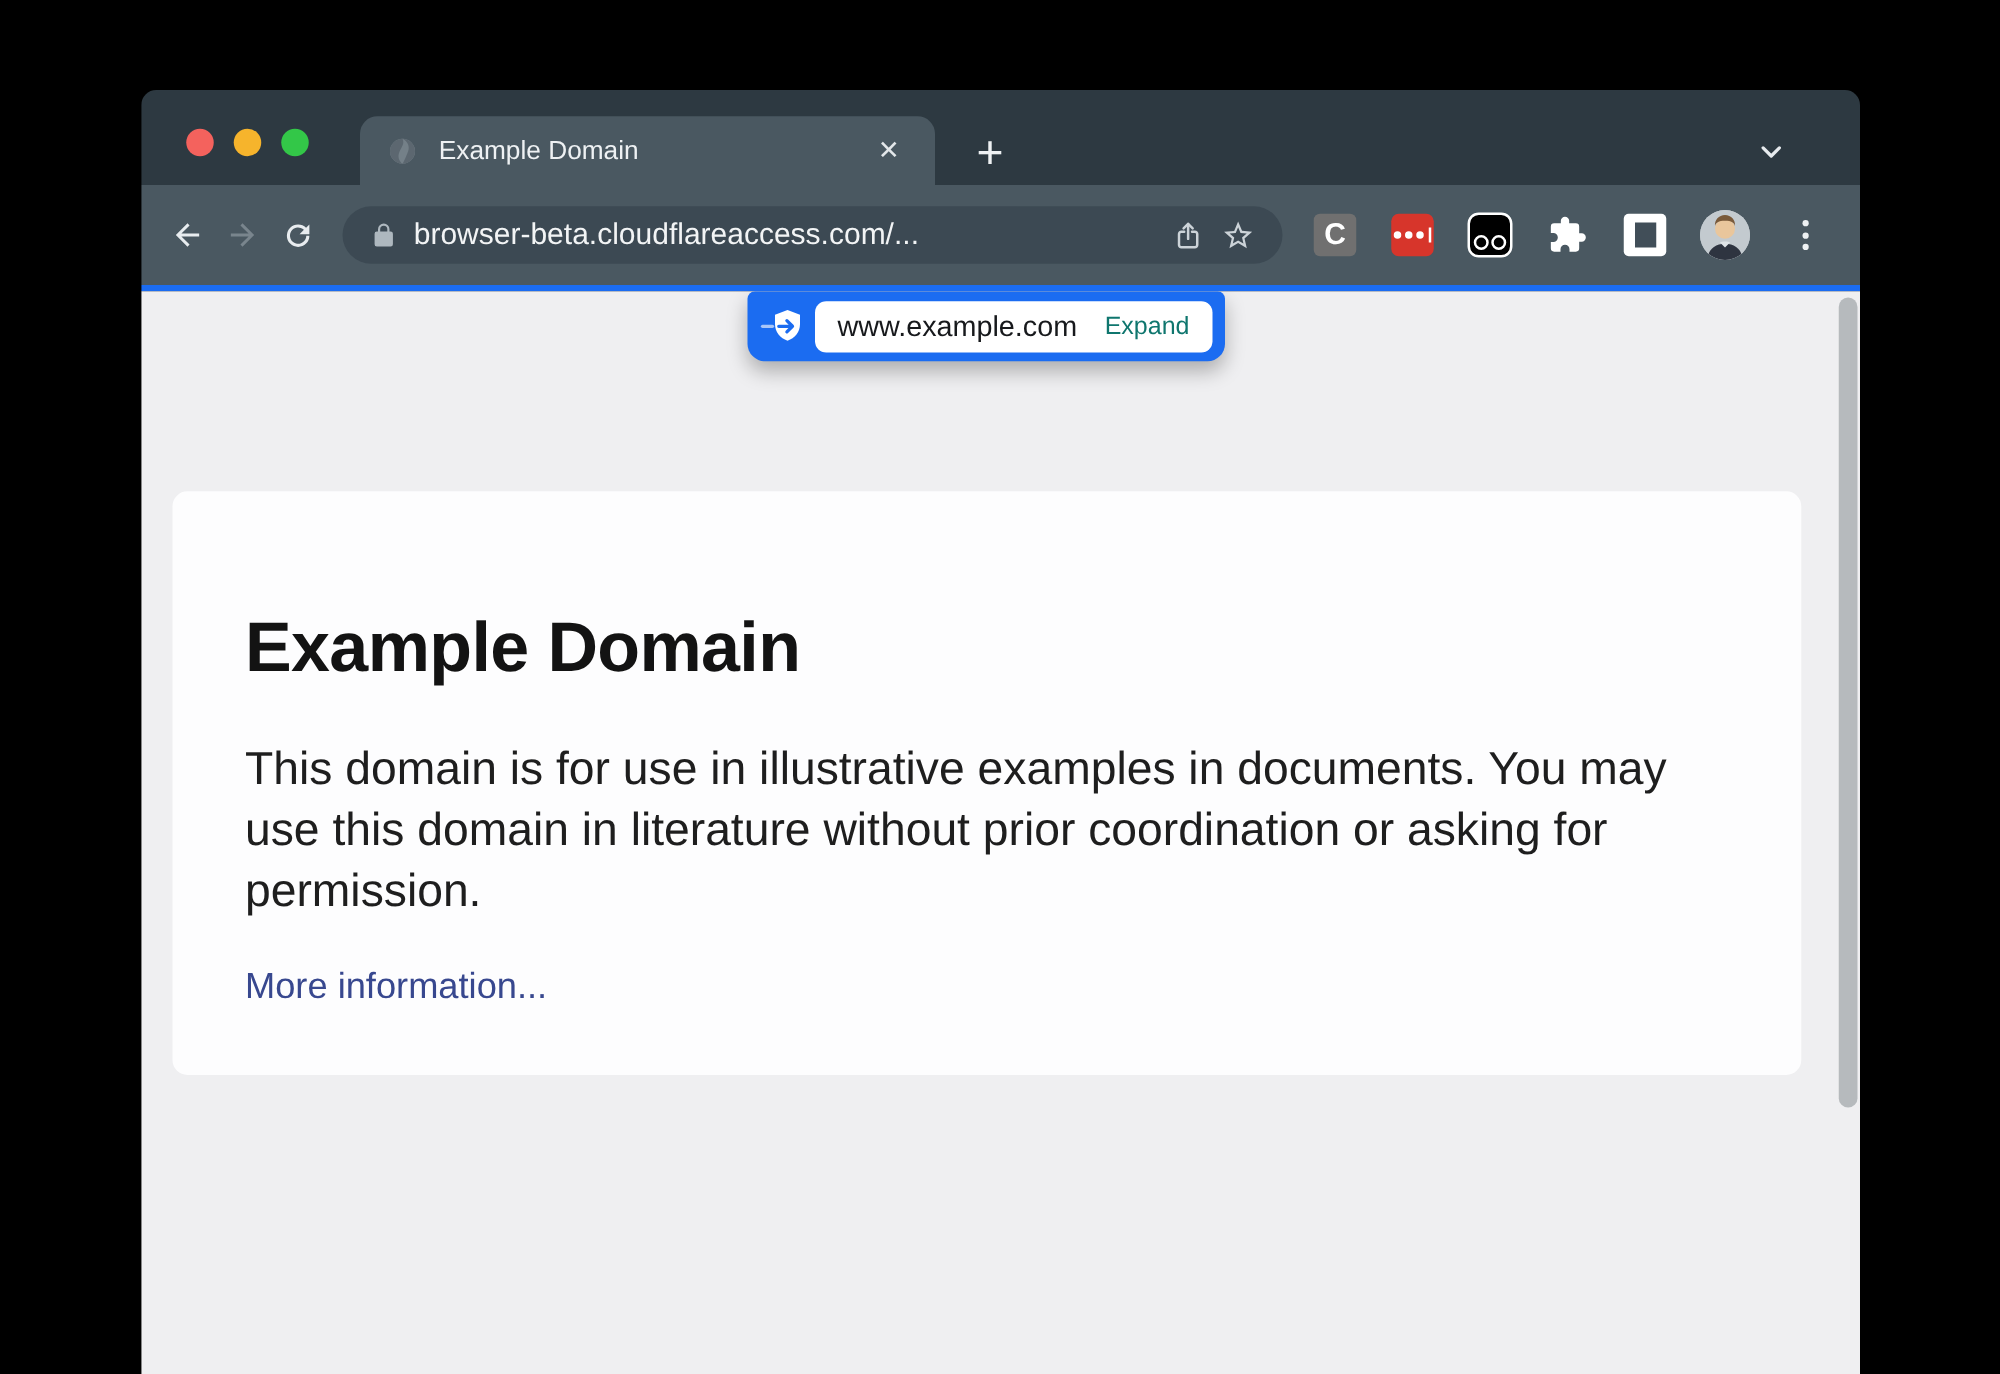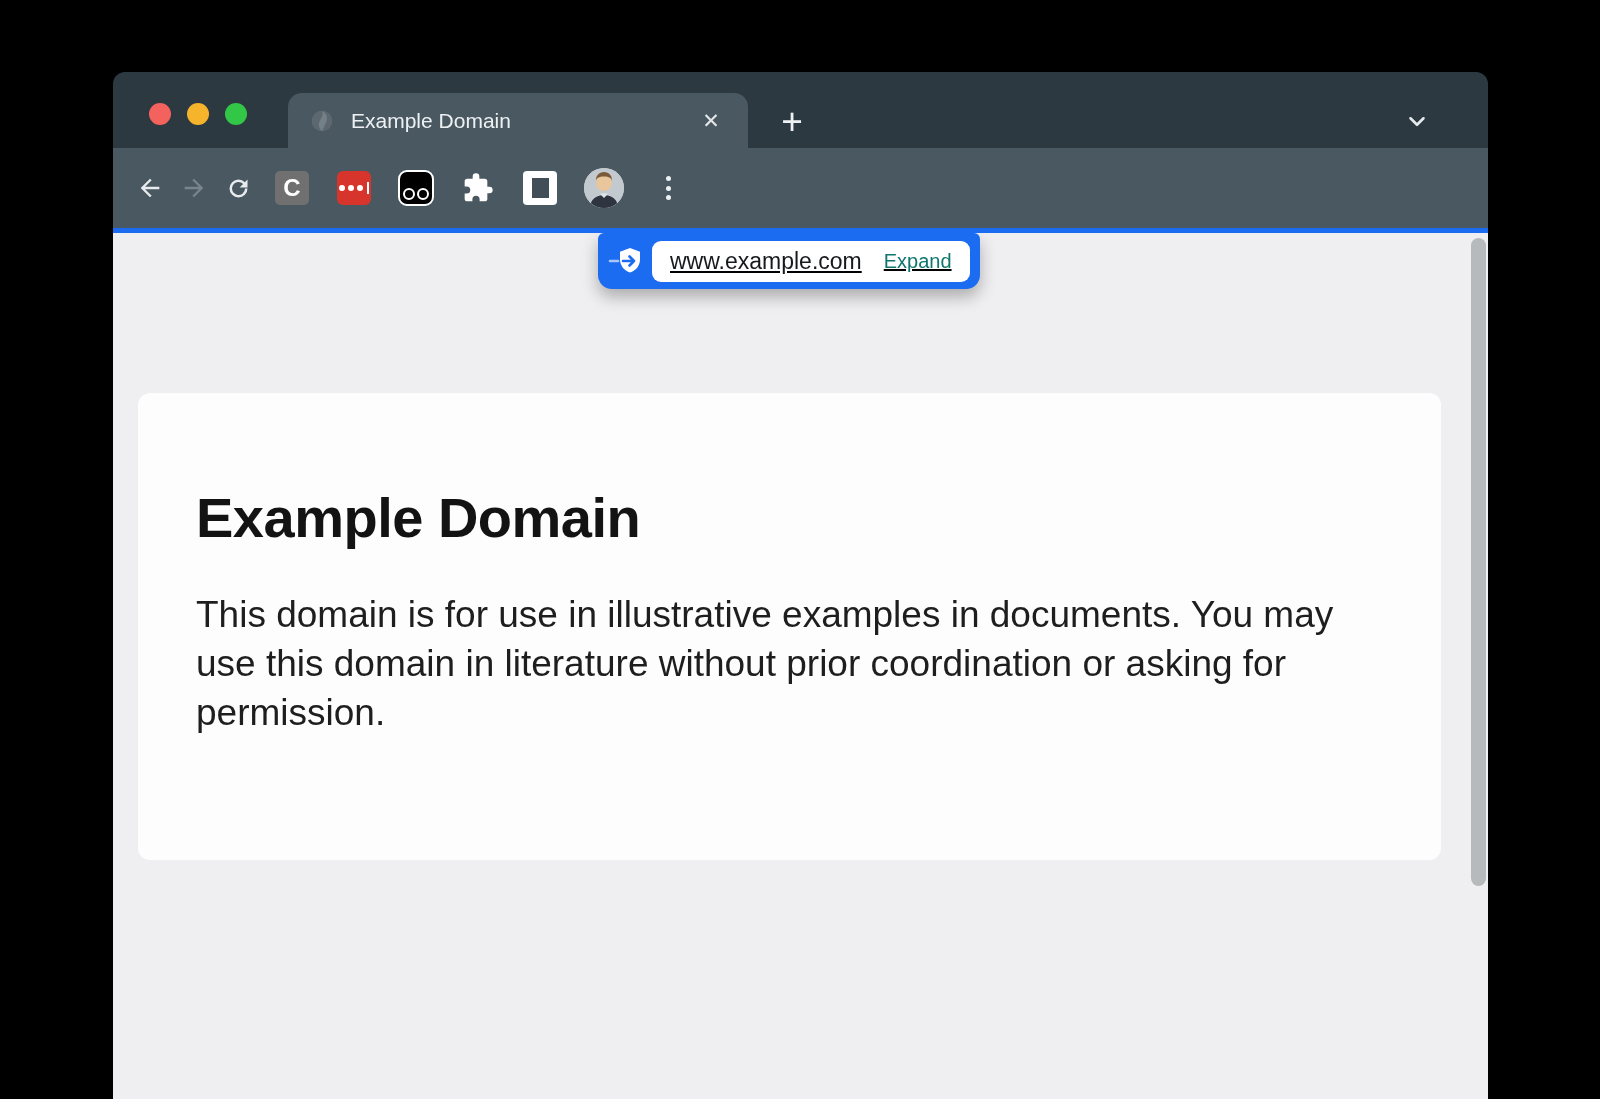--- a/index.html
+++ b/index.html
@@ -61,21 +61,21 @@
 
   
   .accent-line { height:5px; flex:0 0 auto; }
   .content { position:relative; flex:1; background:#efeff1; overflow:hidden; }
 
   .iso-pill { position:absolute; left:485px; top:0; height:56px; border-radius:6px 6px 14px 14px;
     display:flex; align-items:center; padding:0 10px 0 8px;
     box-shadow:0 8px 16px rgba(0,0,0,.28); }
   .iso-shield { width:42px; height:34px; display:flex; align-items:center; justify-content:center; }
   .iso-box { background:#fff; border-radius:9px; height:41px; display:flex; align-items:center;
-    padding:0 18px; margin-left:4px;text-decoration:underline; }
+    padding:0 18px; margin-left:4px; }
   .iso-domain { font-size:23px; color:#17191c; }
   .iso-expand { font-size:20px; color:#0f766e; margin-left:22px; }
 
   .card { position:absolute; left:25px; top:160px; width:1303px; height:467px;
     background:#fdfdfe; border-radius:12px; padding:92px 58px 0; }
   .card h1 { font-size:56px; font-weight:bold; color:#131313; letter-spacing:-.5px; }
   .card p { margin-top:40px; font-size:37px; line-height:1.33; color:#1e1e1e; max-width:1148px; }
   .card a { display:inline-block; margin-top:35px; font-size:29px; text-decoration:none; }
 
   .scroll-thumb { position:absolute; right:2px; top:5px; width:15px; height:648px;
@@ -121,20 +121,40 @@
       <svg width="28" height="28" viewBox="0 0 24 24">
         <path d="M4 11h12.17l-5.59-5.59L12 4l8 8-8 8-1.41-1.41L16.17 13H4v-2z" fill="#79858d"></path>
       </svg>
     </div>
     <div class="nav-btn">
       <svg width="27" height="27" viewBox="0 0 24 24">
         <path d="M17.65 6.35A7.95 7.95 0 0 0 12 4a8 8 0 1 0 8 8h-2.2a5.8 5.8 0 1 1-1.7-4.1L13 11h7V4l-2.35 2.35z" fill="#e8ecef"></path>
       </svg>
     </div>
 
+    <div class="addressbar">
+      <svg width="22" height="22" viewBox="0 0 24 24">
+        <path d="M18 9h-1V7a5 5 0 0 0-10 0v2H6a2 2 0 0 0-2 2v9a2 2 0 0 0 2 2h12a2 2 0 0 0 2-2v-9a2 2 0 0 0-2-2zM8.9 7a3.1 3.1 0 0 1 6.2 0v2H8.9V7z" fill="#aeb8bf"></path>
+      </svg>
+      <span class="url-text">browser-beta.cloudflareaccess.com/...</span>
+      <div class="addr-action">
+        <svg width="25" height="25" viewBox="0 0 24 24">
+          <g fill="none" stroke="#ccd3d8" stroke-width="1.9" stroke-linecap="round" stroke-linejoin="round">
+            <path d="M8.5 6.5L12 3l3.5 3.5"></path>
+              <path d="M12 3v11.5"></path>
+            <path d="M9 9H6.8A1.8 1.8 0 0 0 5 10.8v8.4A1.8 1.8 0 0 0 6.8 21h10.4a1.8 1.8 0 0 0 1.8-1.8v-8.4A1.8 1.8 0 0 0 17.2 9H15"></path>
+          </g>
+        </svg>
+      </div>
+      <div class="addr-action">
+        <svg width="27" height="27" viewBox="0 0 24 24">
+          <path d="M22 9.24l-7.19-.62L12 2 9.19 8.63 2 9.24l5.46 4.73L5.82 21 12 17.27 18.18 21l-1.63-7.03L22 9.24zM12 15.4l-3.76 2.27 1-4.28-3.32-2.88 4.38-.38L12 6.1l1.71 4.04 4.38.38-3.32 2.88 1 4.28L12 15.4z" fill="#ccd3d8"></path>
+        </svg>
+      </div>
+    </div>
 
     <div class="ext-area">
       <div class="ext-btn">
         <div class="ext-c">C</div>
       </div>
       <div class="ext-btn">
         <div class="ext-lastpass">
           <div class="lp-dot"></div>
             <div class="lp-dot"></div>
             <div class="lp-dot"></div>
@@ -190,17 +210,18 @@
       </div>
       <div class="iso-box">
         <span class="iso-domain">www.example.com</span>
         <span class="iso-expand">Expand</span>
       </div>
     </div>
 
     <div class="card">
       <h1>Example Domain</h1>
       <p>This domain is for use in illustrative examples in documents. You may use this domain in literature without prior coordination or asking for permission.</p>
+      <a href="#" style="color:#38488f">More information...</a>
     </div>
 
     <div class="scroll-thumb"></div>
   </div>
 </div>
 
 </body></html>

